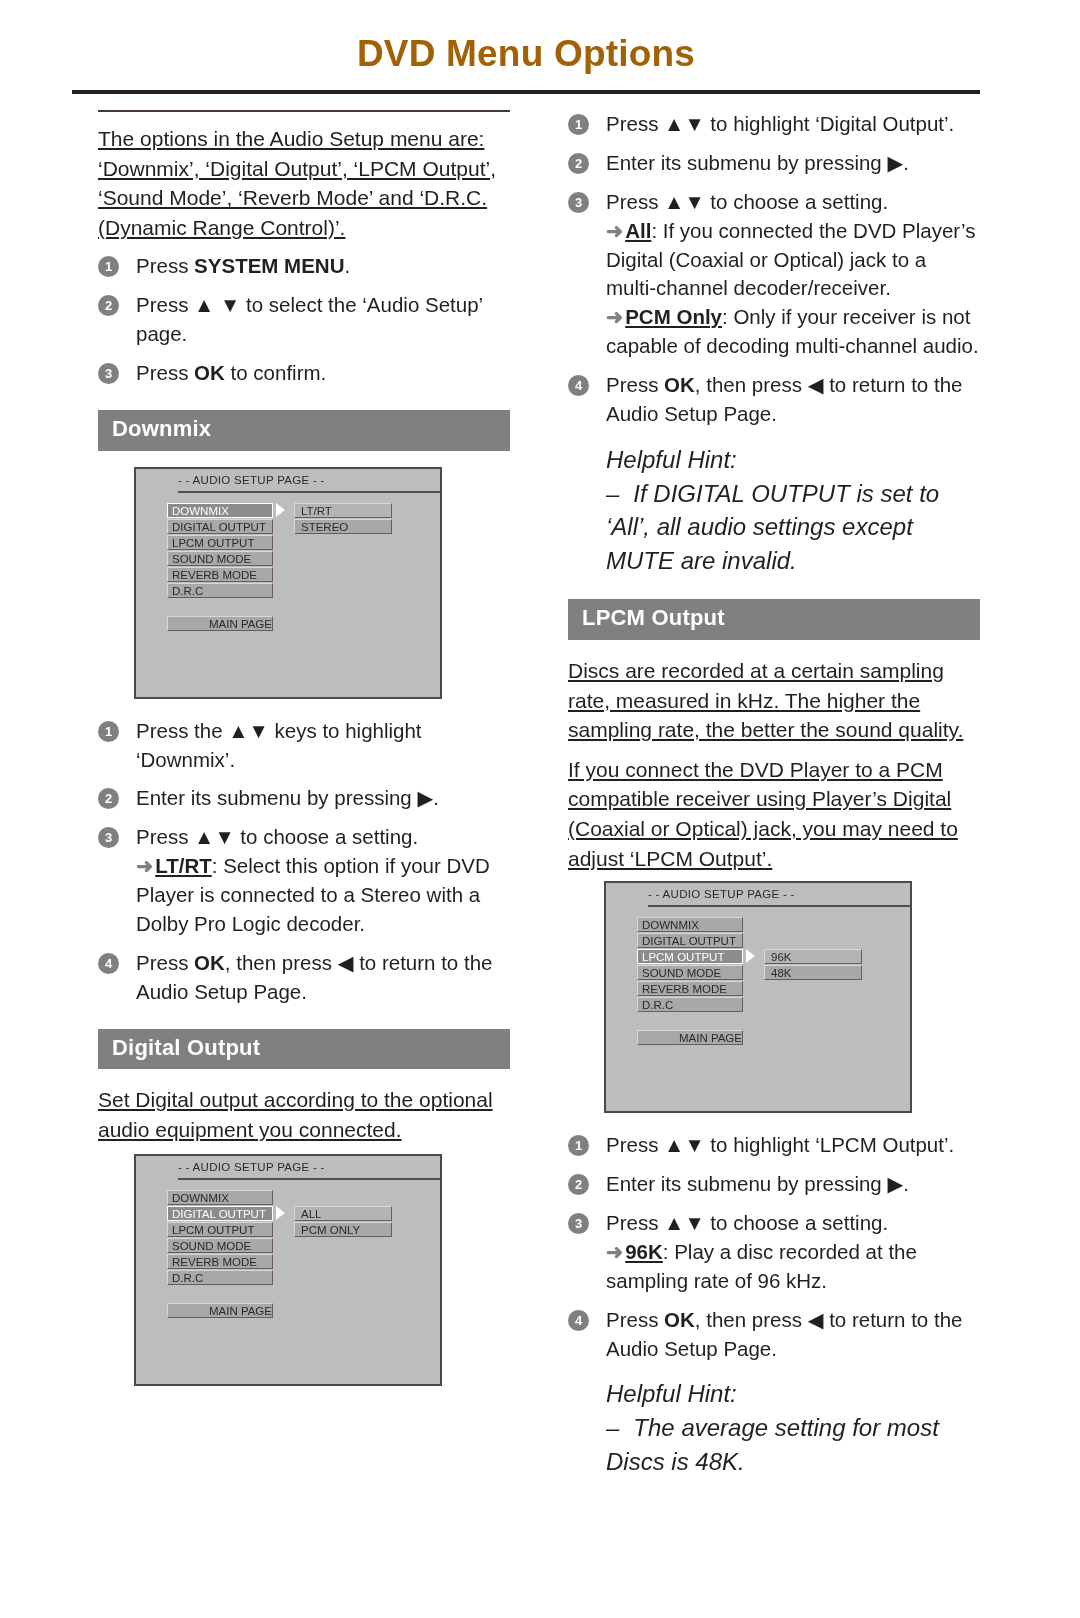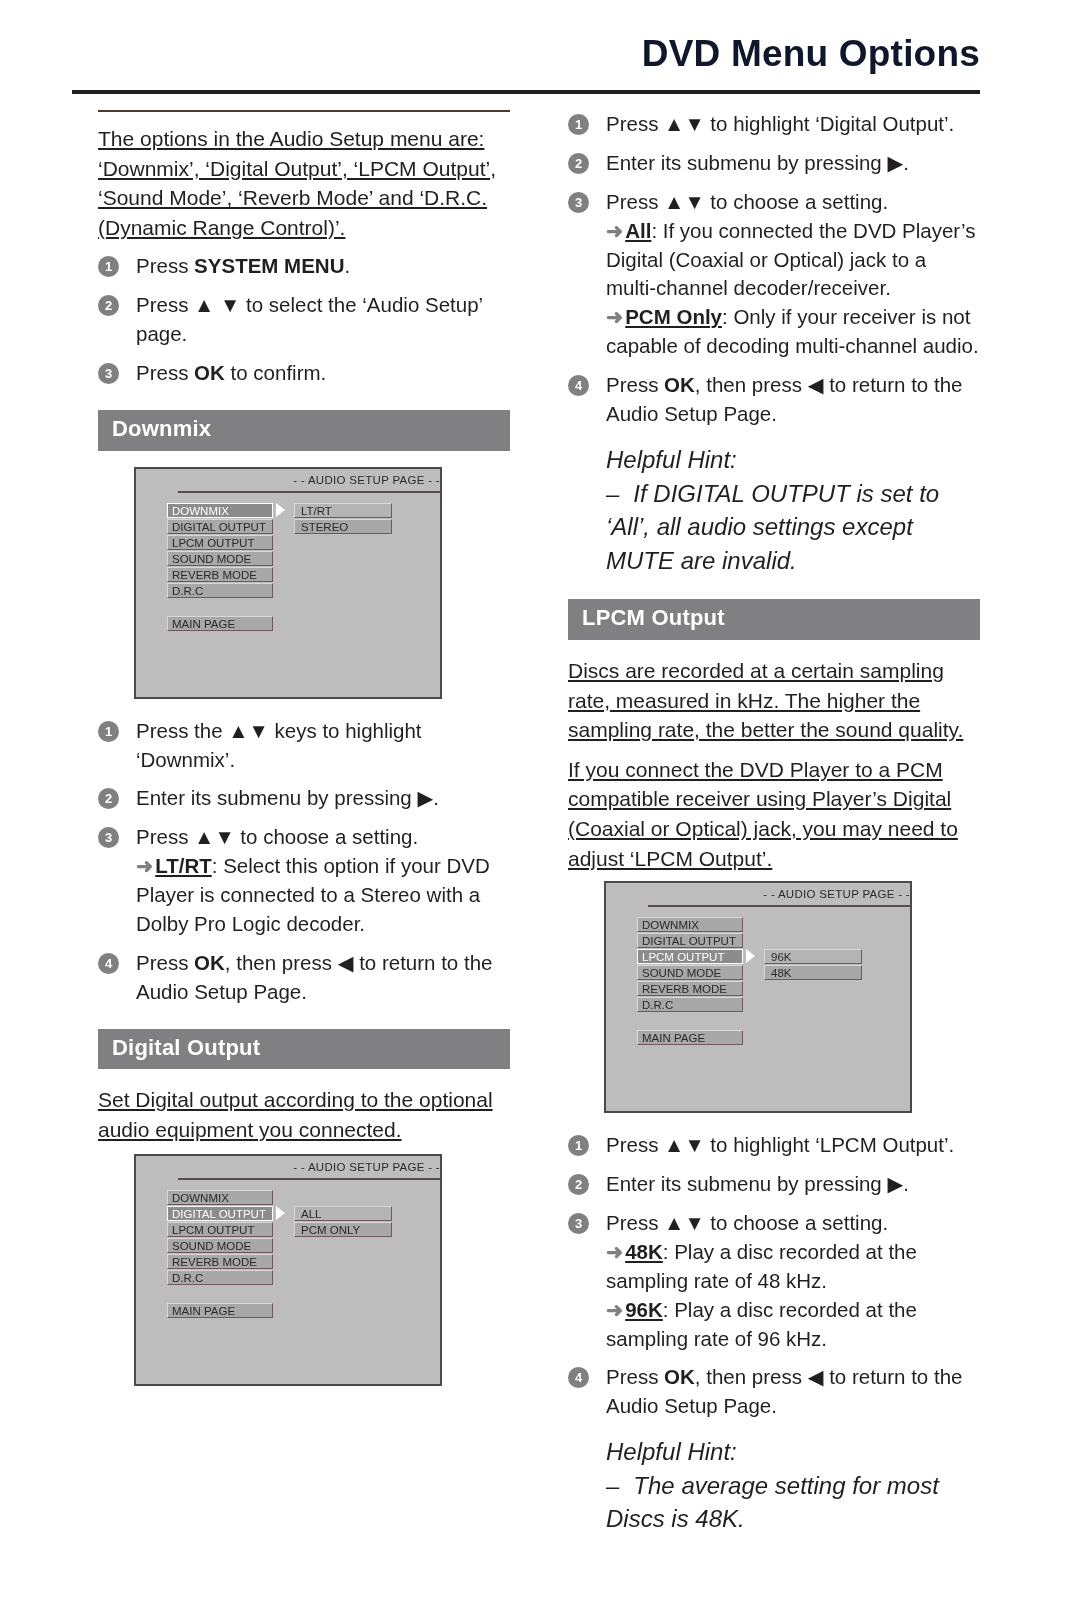--- a/index.html
+++ b/index.html
@@ -27,22 +27,23 @@
     position: absolute;
     left: 72px;
     top: 34px;
     width: 908px;
     text-align: right;
   }
   .page-title {
     font-size: 37px;
     font-weight: bold;
     letter-spacing: 0.2px;
-    color: #0f172a;
+    color: #a16207;
     line-height: 1.1;
+    text-align: center;
   }
   .header-rule {
     position: absolute;
     left: 72px;
     top: 90px;
     width: 908px;
     height: 4px;
     background: #231f20;
   }
 
@@ -140,21 +141,21 @@
     height: 232px;
     margin: 8px 0 18px 36px;
     background: #bdbdbd;
     border: 2px solid #4a4a4a;
     box-sizing: border-box;
     font-family: "Liberation Sans", sans-serif;
   }
   .tv-title {
     height: 22px;
     line-height: 22px;
-    text-align: right;
+    text-align: left;
     font-size: 11.5px;
     color: #2a2a2a;
     border-bottom: 2px solid #5c4b4b;
     letter-spacing: 0.3px;
     margin-left: 42px;
   }
   .tv-body {
     position: relative;
     padding: 10px 0 0 0;
     height: 196px;
@@ -179,20 +180,21 @@
     margin-bottom: 1px;
     white-space: nowrap;
   }
   .menu-item.sel {
     background: #8c8c8c;
     color: #ffffff;
     border-color: #ffffff;
   }
   .menu-item.main-page {
     margin-top: 18px;
+    text-align: right;
   }
   .sub-col {
     position: absolute;
     top: 10px;
     width: 98px;
   }
   .sub-item {
     height: 15px;
     line-height: 15px;
     font-size: 11.5px;
@@ -372,23 +374,20 @@
       <span>Press ▲▼ to highlight ‘LPCM Output’.</span>
     </div>
     <div class="step">
       <span class="step-num">2</span>
       <span>Enter its submenu by pressing ▶.</span>
     </div>
     <div class="step">
       <span class="step-num">3</span>
       <span>Press ▲▼ to choose a setting.</span>
       <span class="opt-line">
-        <span class="arrow">➜</span><span class="opt-name">48K</span><span>: Play a disc recorded at the sampling rate of 48 kHz.</span>
-      </span>
-      <span class="opt-line">
         <span class="arrow">➜</span><span class="opt-name">96K</span><span>: Play a disc recorded at the sampling rate of 96 kHz.</span>
       </span>
     </div>
     <div class="step">
       <span class="step-num">4</span>
       <span>Press </span><span class="b">OK</span><span>, then press ◀ to return to the Audio Setup Page.</span>
     </div>
 
     <div class="hint">
       <div>Helpful Hint:</div>

